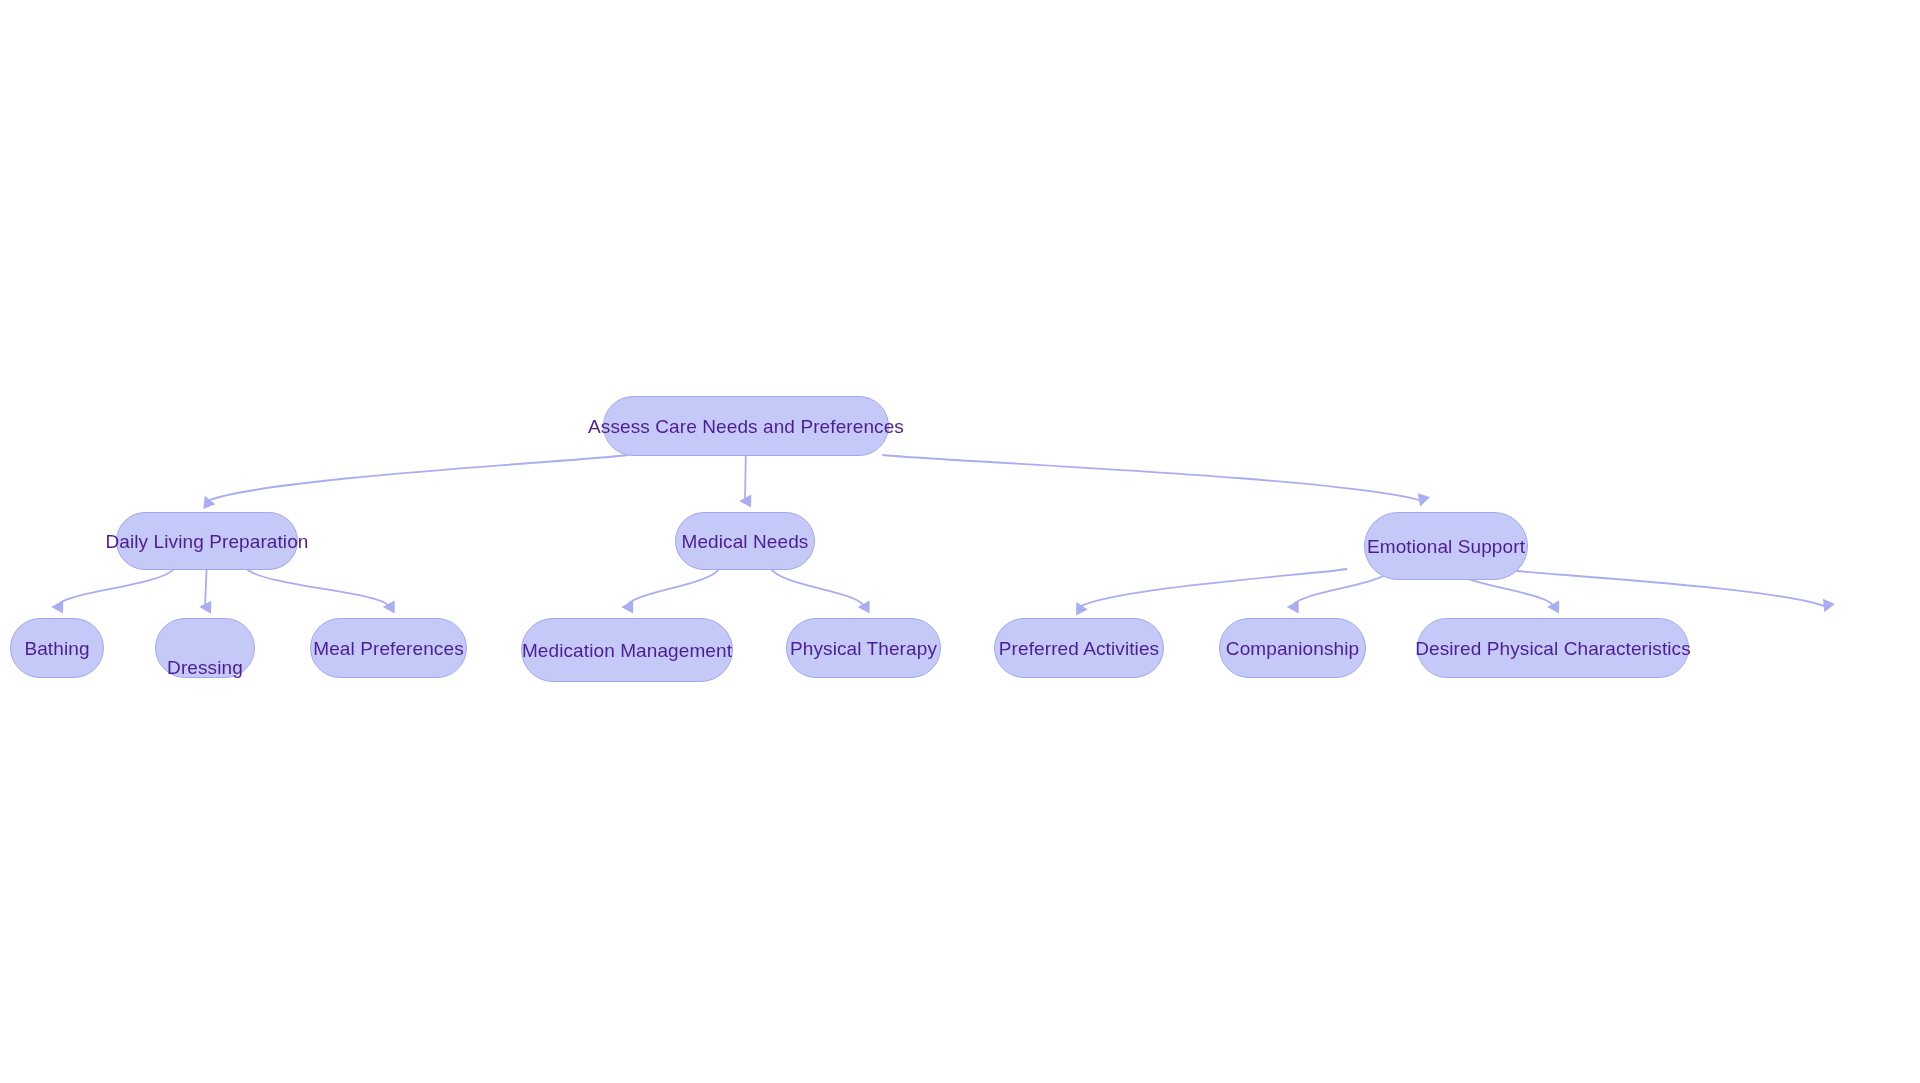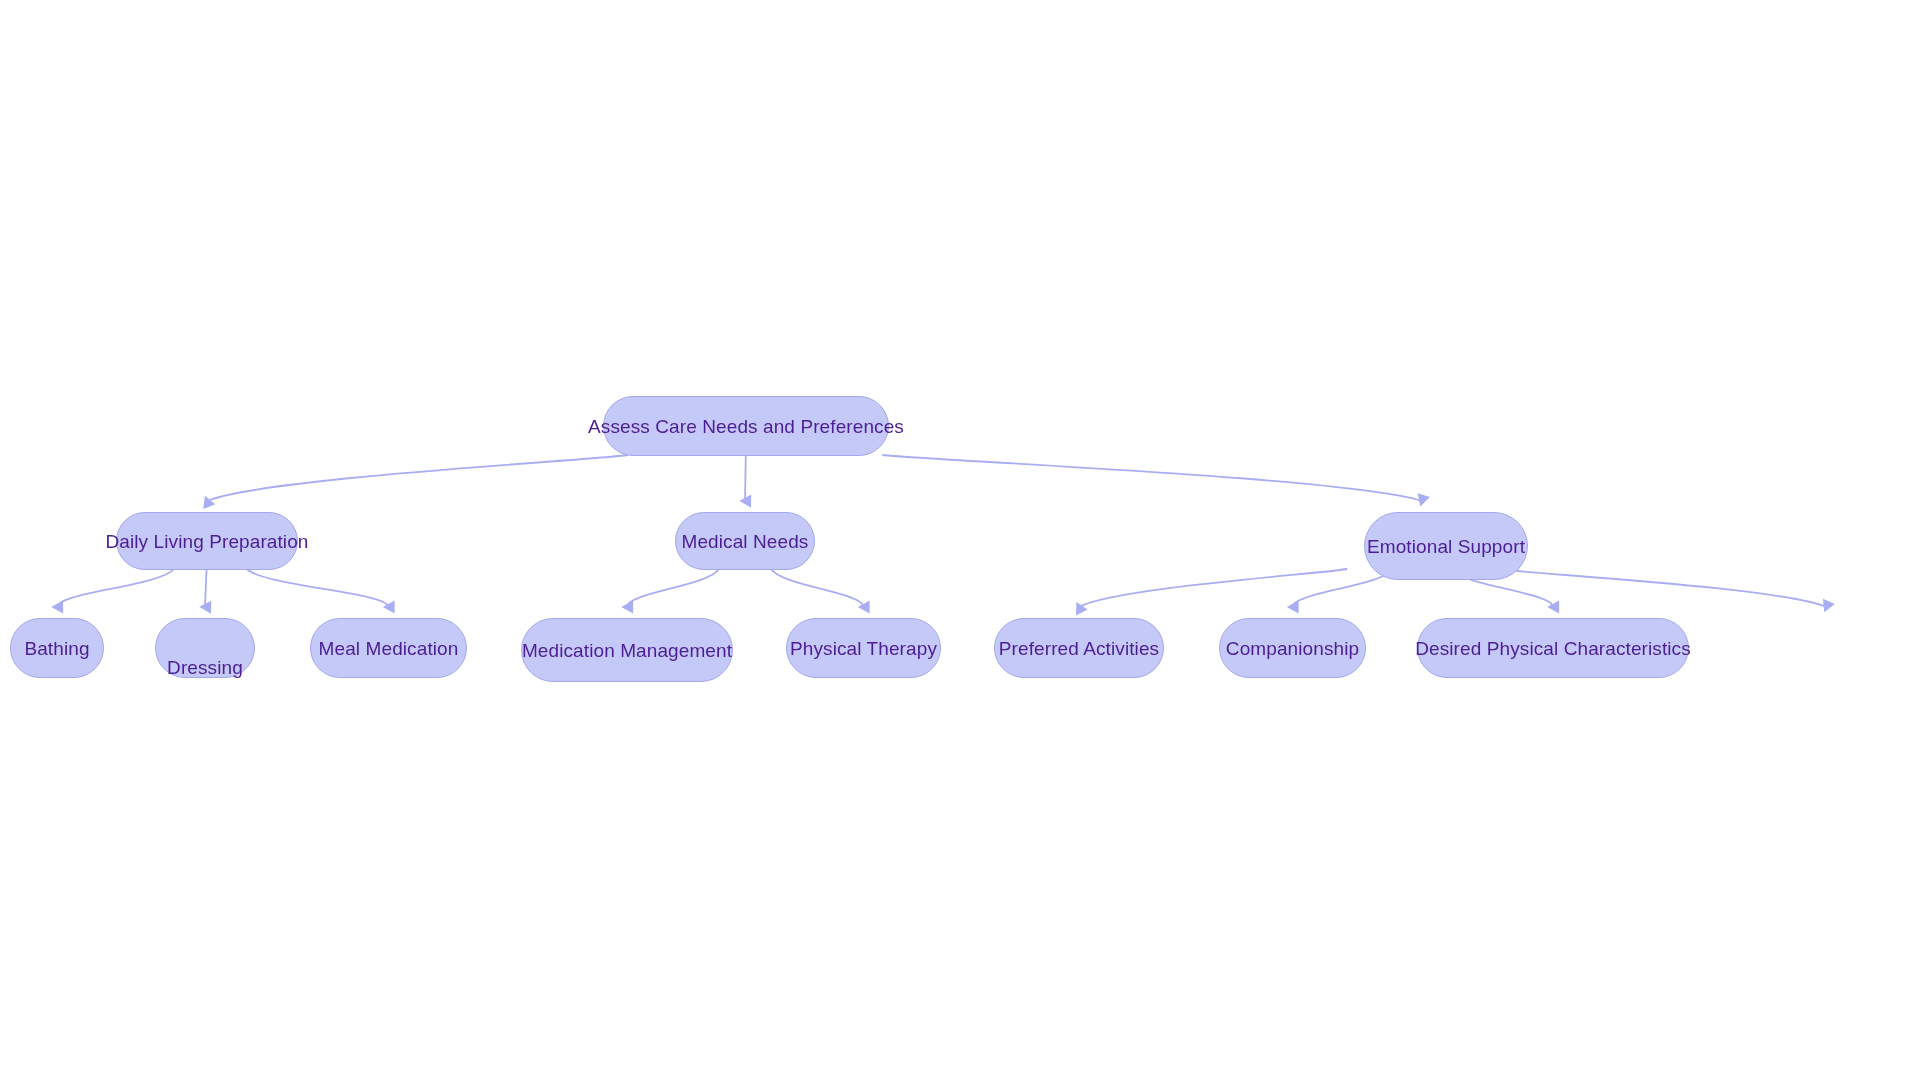--- a/index.html
+++ b/index.html
@@ -88,21 +88,21 @@
     <span class="node-label">Emotional Support</span>
   </div>
 
   <div class="node" style="left: 10px; top: 618px; width: 94px; height: 60px;">
     <span class="node-label">Bathing</span>
   </div>
   <div class="node" style="left: 155px; top: 618px; width: 100px; height: 60px; align-items: flex-end;">
     <span class="node-label">Dressing</span>
   </div>
   <div class="node" style="left: 310px; top: 618px; width: 157px; height: 60px;">
-    <span class="node-label">Meal Medication</span>
+    <span class="node-label">Meal Preferences</span>
   </div>
   <div class="node" style="left: 521px; top: 618px; width: 212px; height: 64px;">
     <span class="node-label">Medication Management</span>
   </div>
   <div class="node" style="left: 786px; top: 618px; width: 155px; height: 60px;">
     <span class="node-label">Physical Therapy</span>
   </div>
   <div class="node" style="left: 994px; top: 618px; width: 170px; height: 60px;">
     <span class="node-label">Preferred Activities</span>
   </div>

